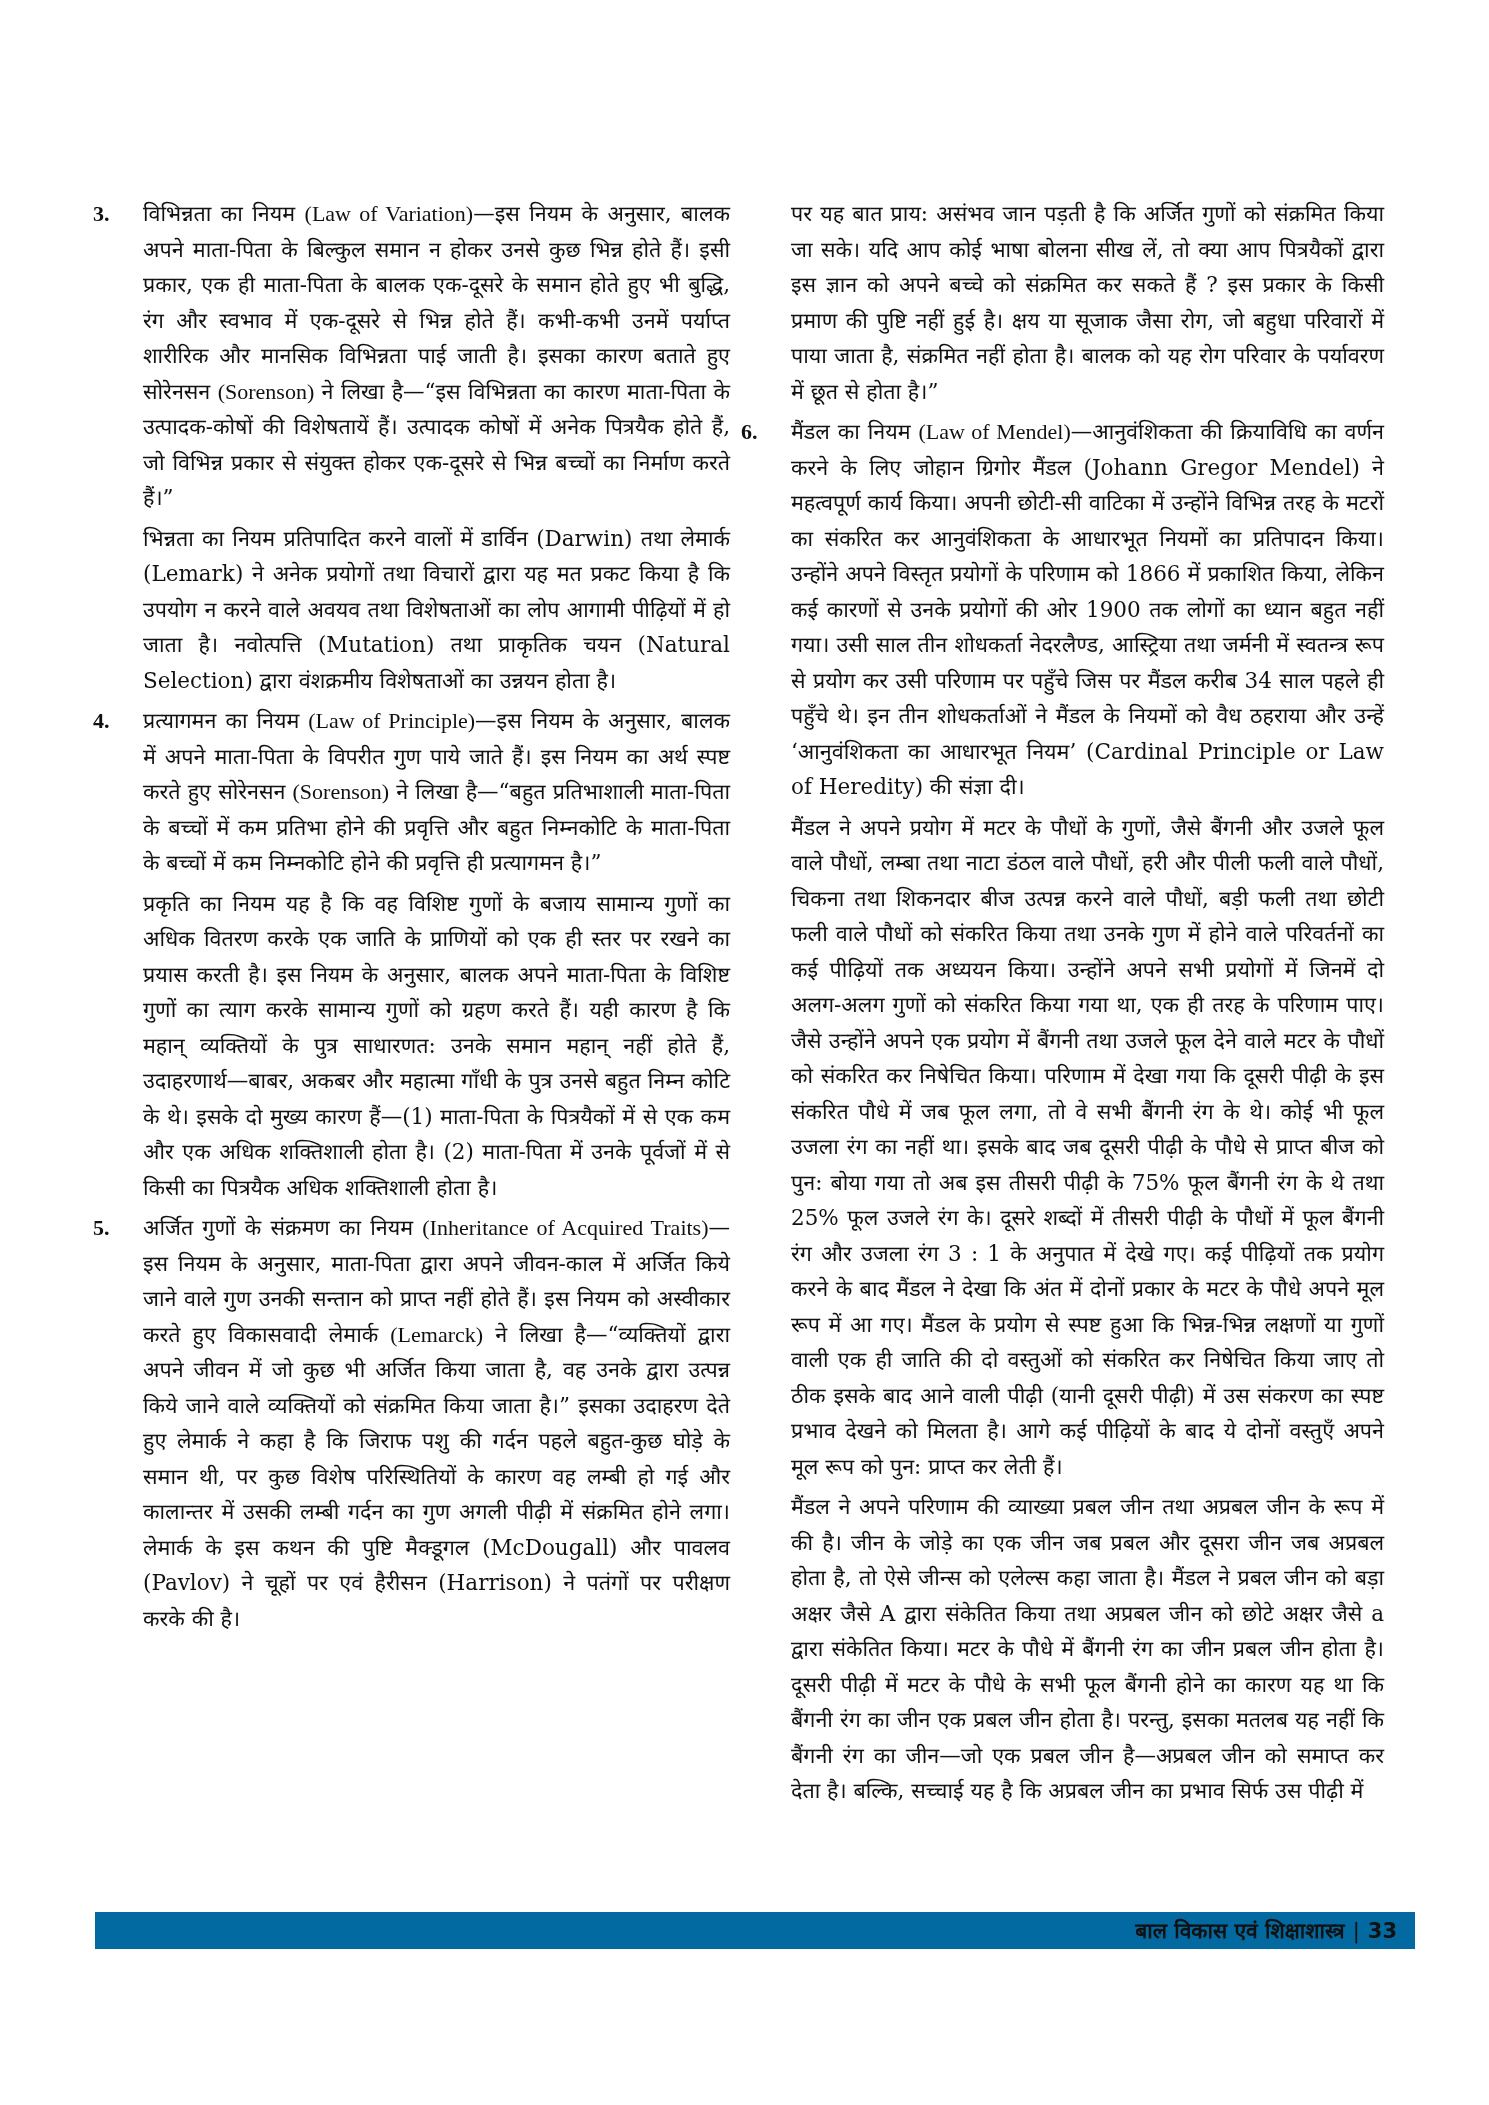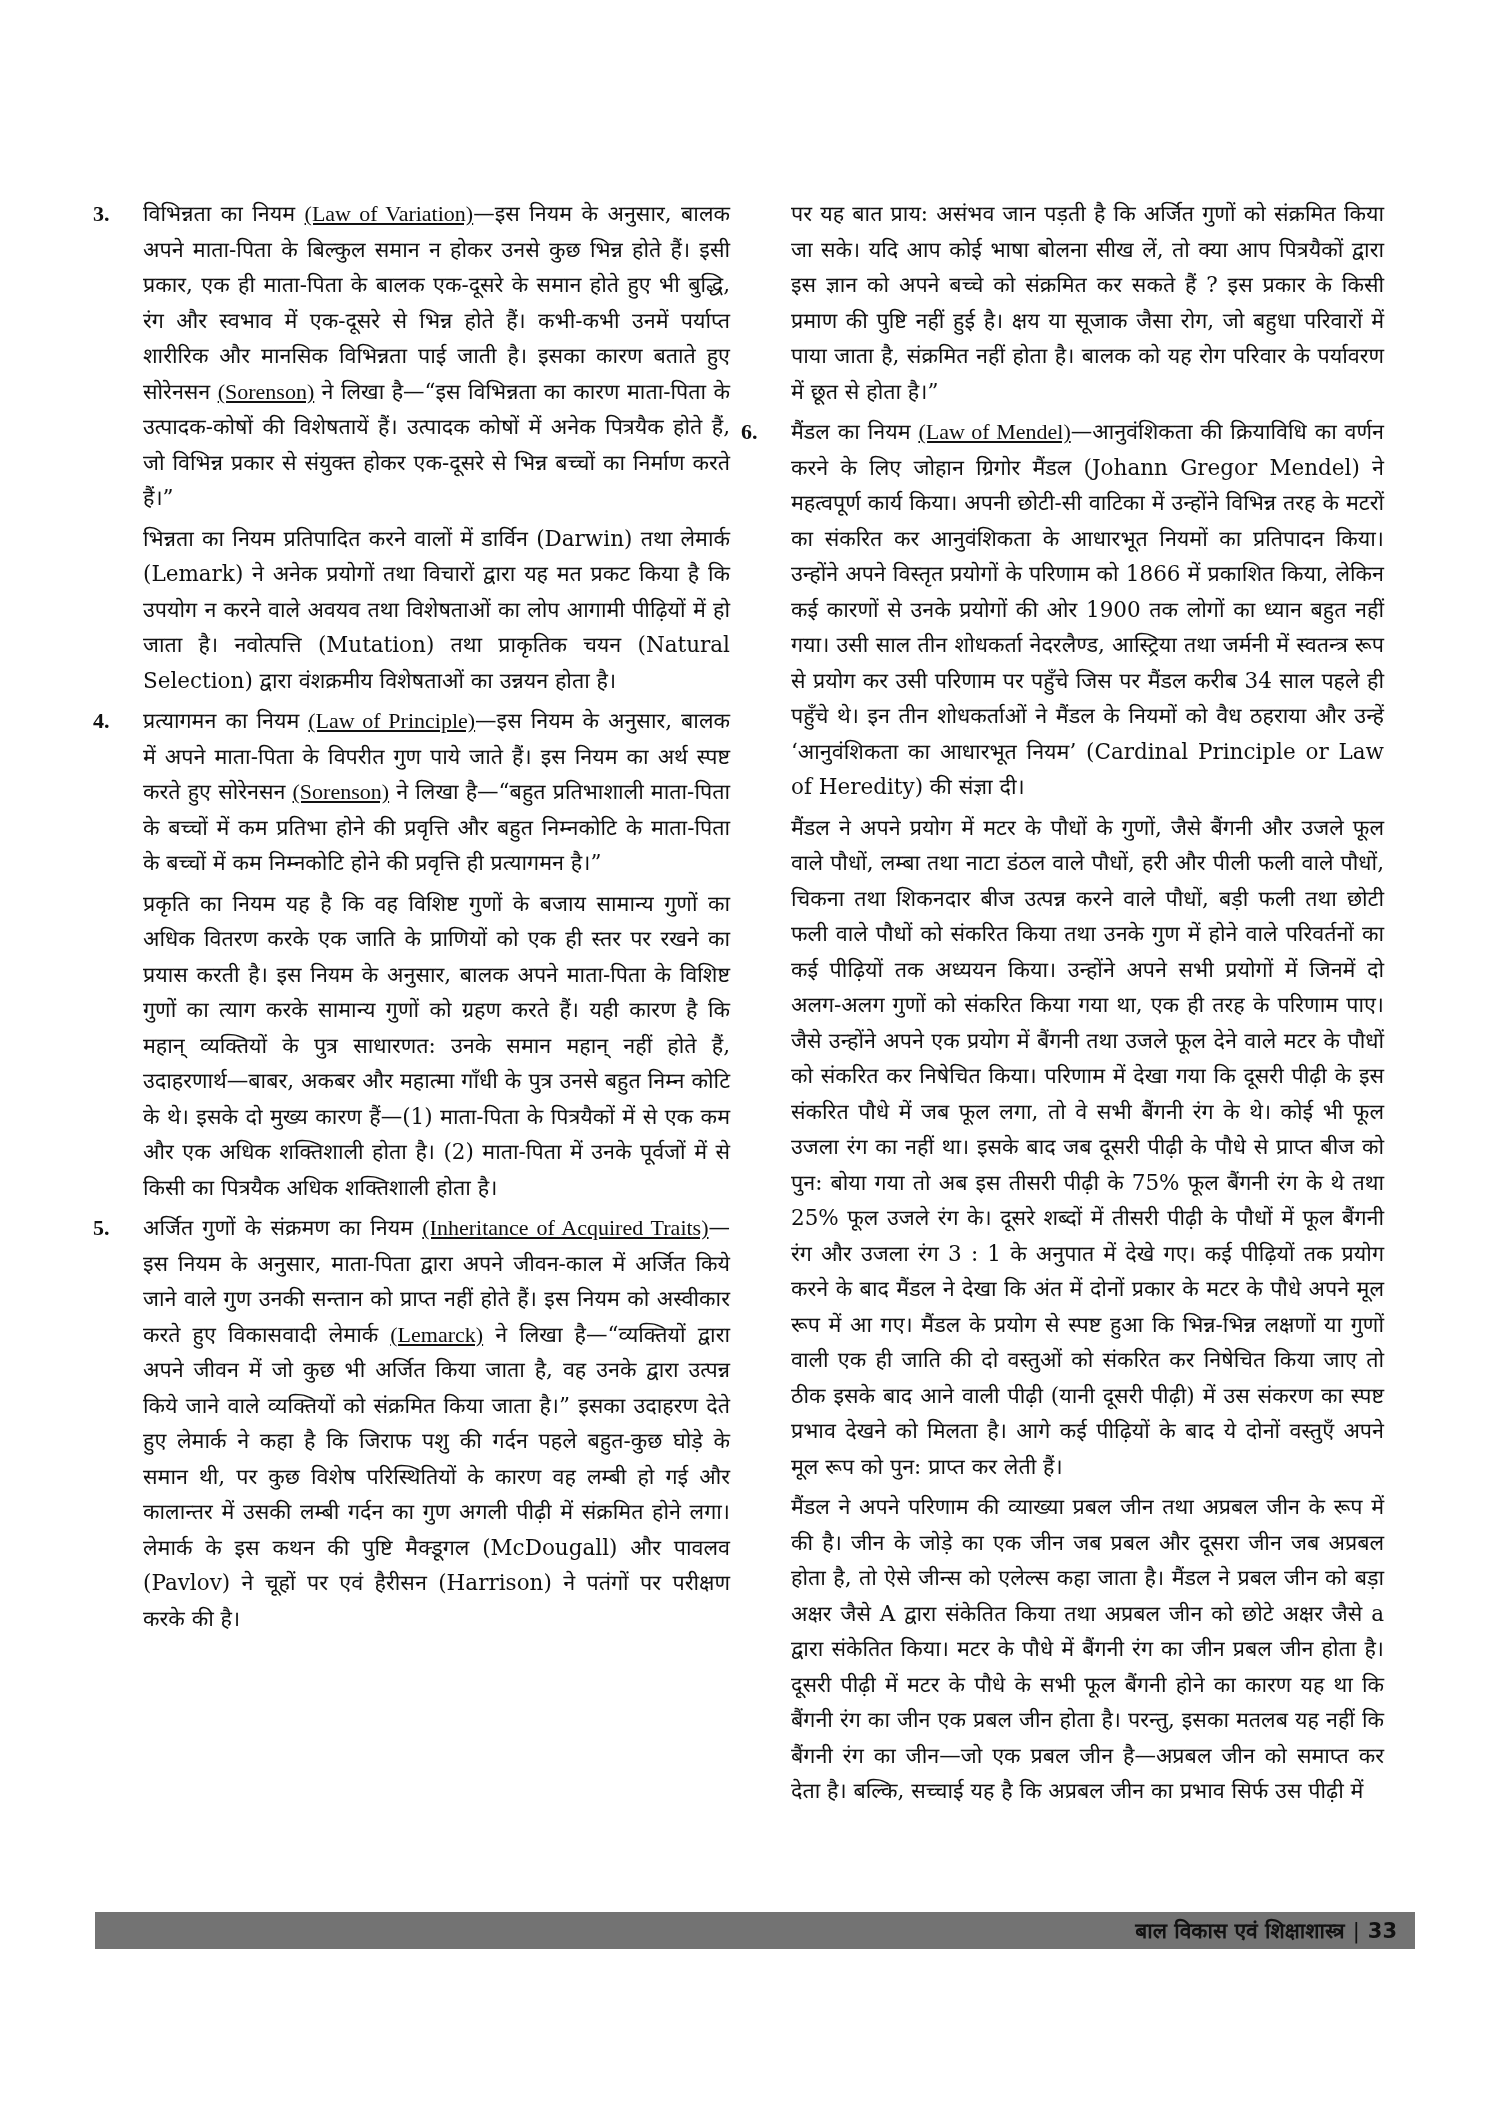--- a/index.html
+++ b/index.html
@@ -5,22 +5,22 @@
   html, body { margin: 0; padding: 0; background: #ffffff; }
   body { width: 1489px; height: 2105px; position: relative; overflow: hidden;
          font-family: "DejaVu Serif", serif; color: #111; }
   .col { position: absolute; top: 196px; font-size: 21.5px; line-height: 35.5px; text-align: justify; }
   .col-left { left: 143px; width: 587px; }
   .col-right { left: 791px; width: 593px; }
   .para { margin: 0 0 5px 0; text-indent: 0; }
   .item { position: relative; margin: 0 0 5px 0; }
   .item-num { position: absolute; left: -50px; top: 0; font-weight: bold; font-family: "Liberation Serif", serif; font-size: 22px; }
   b, .bold { font-weight: normal; }
-  .en { font-family: "Liberation Serif", serif; font-size: 22px; text-decoration: underline; }
-  .footer-bar { position: absolute; left: 95px; top: 1912px; width: 1320px; height: 37px; background: #737373; }
+  .en { font-family: "Liberation Serif", serif; font-size: 22px; }
+  .footer-bar { position: absolute; left: 95px; top: 1912px; width: 1320px; height: 37px; background: #0369a1; }
   .footer-text { position: absolute; right: 18px; top: 4px; font-size: 21px; font-weight: bold; font-family: "DejaVu Sans", sans-serif; color: #111; }
   .footer-sep { margin: 0 8px; font-weight: normal; }
 </style>
 </head>
 <body>
 
 <div class="col col-left">
 
   <div class="item">
     <span class="item-num">3.</span>

